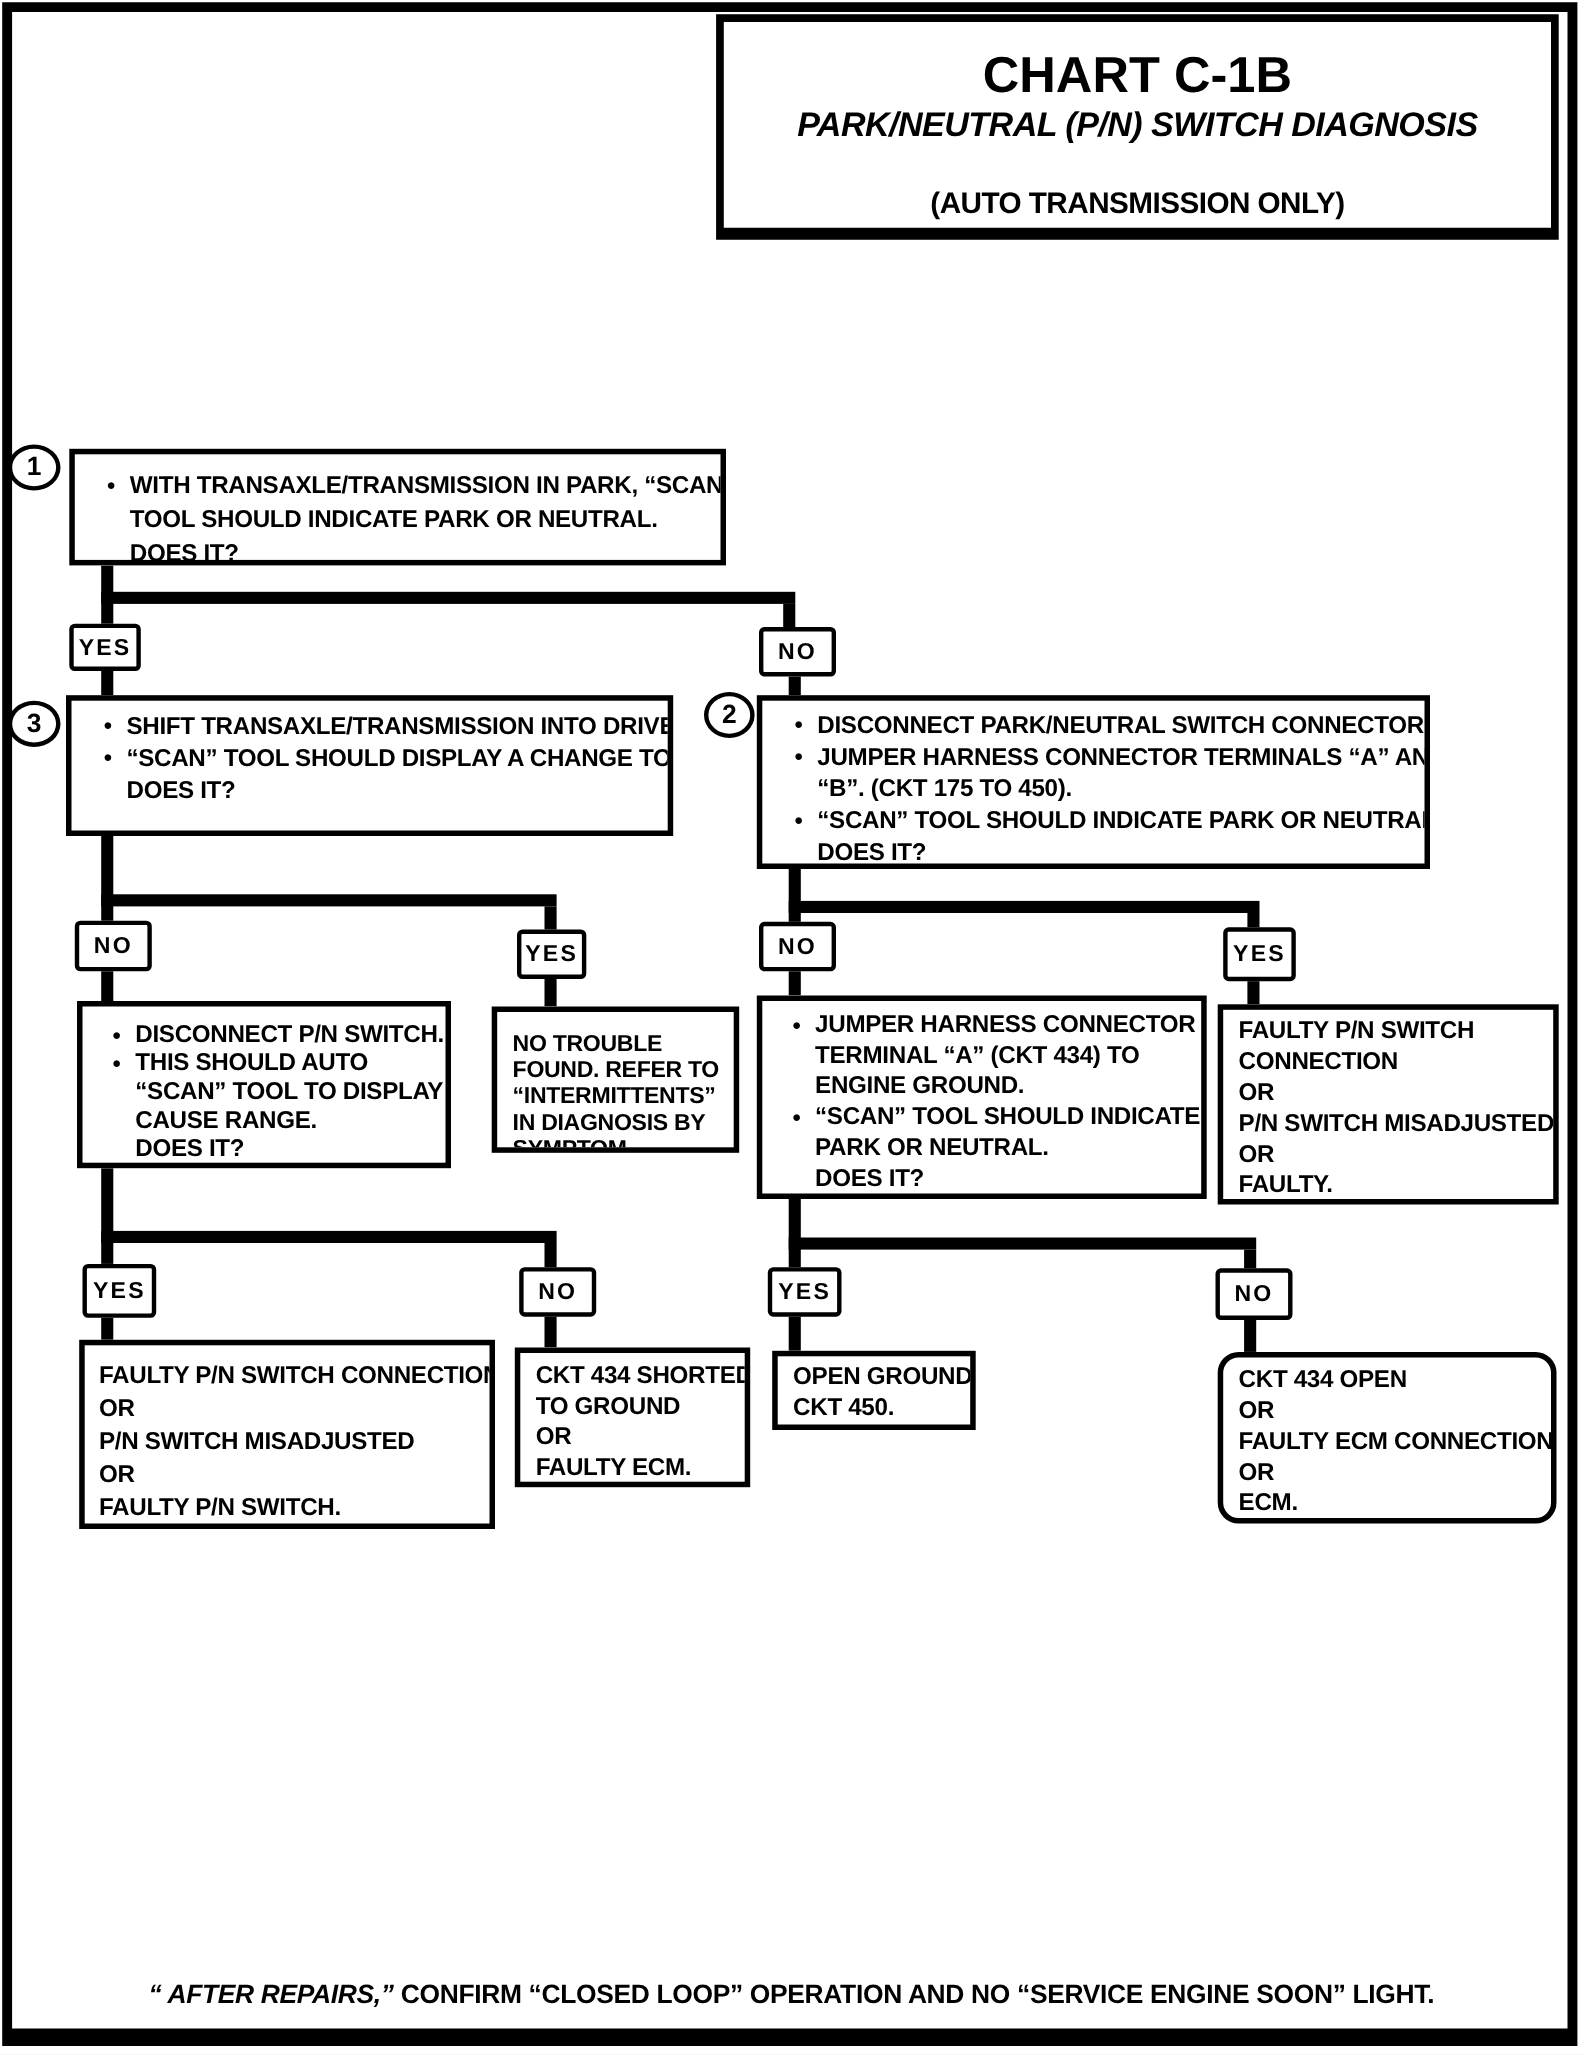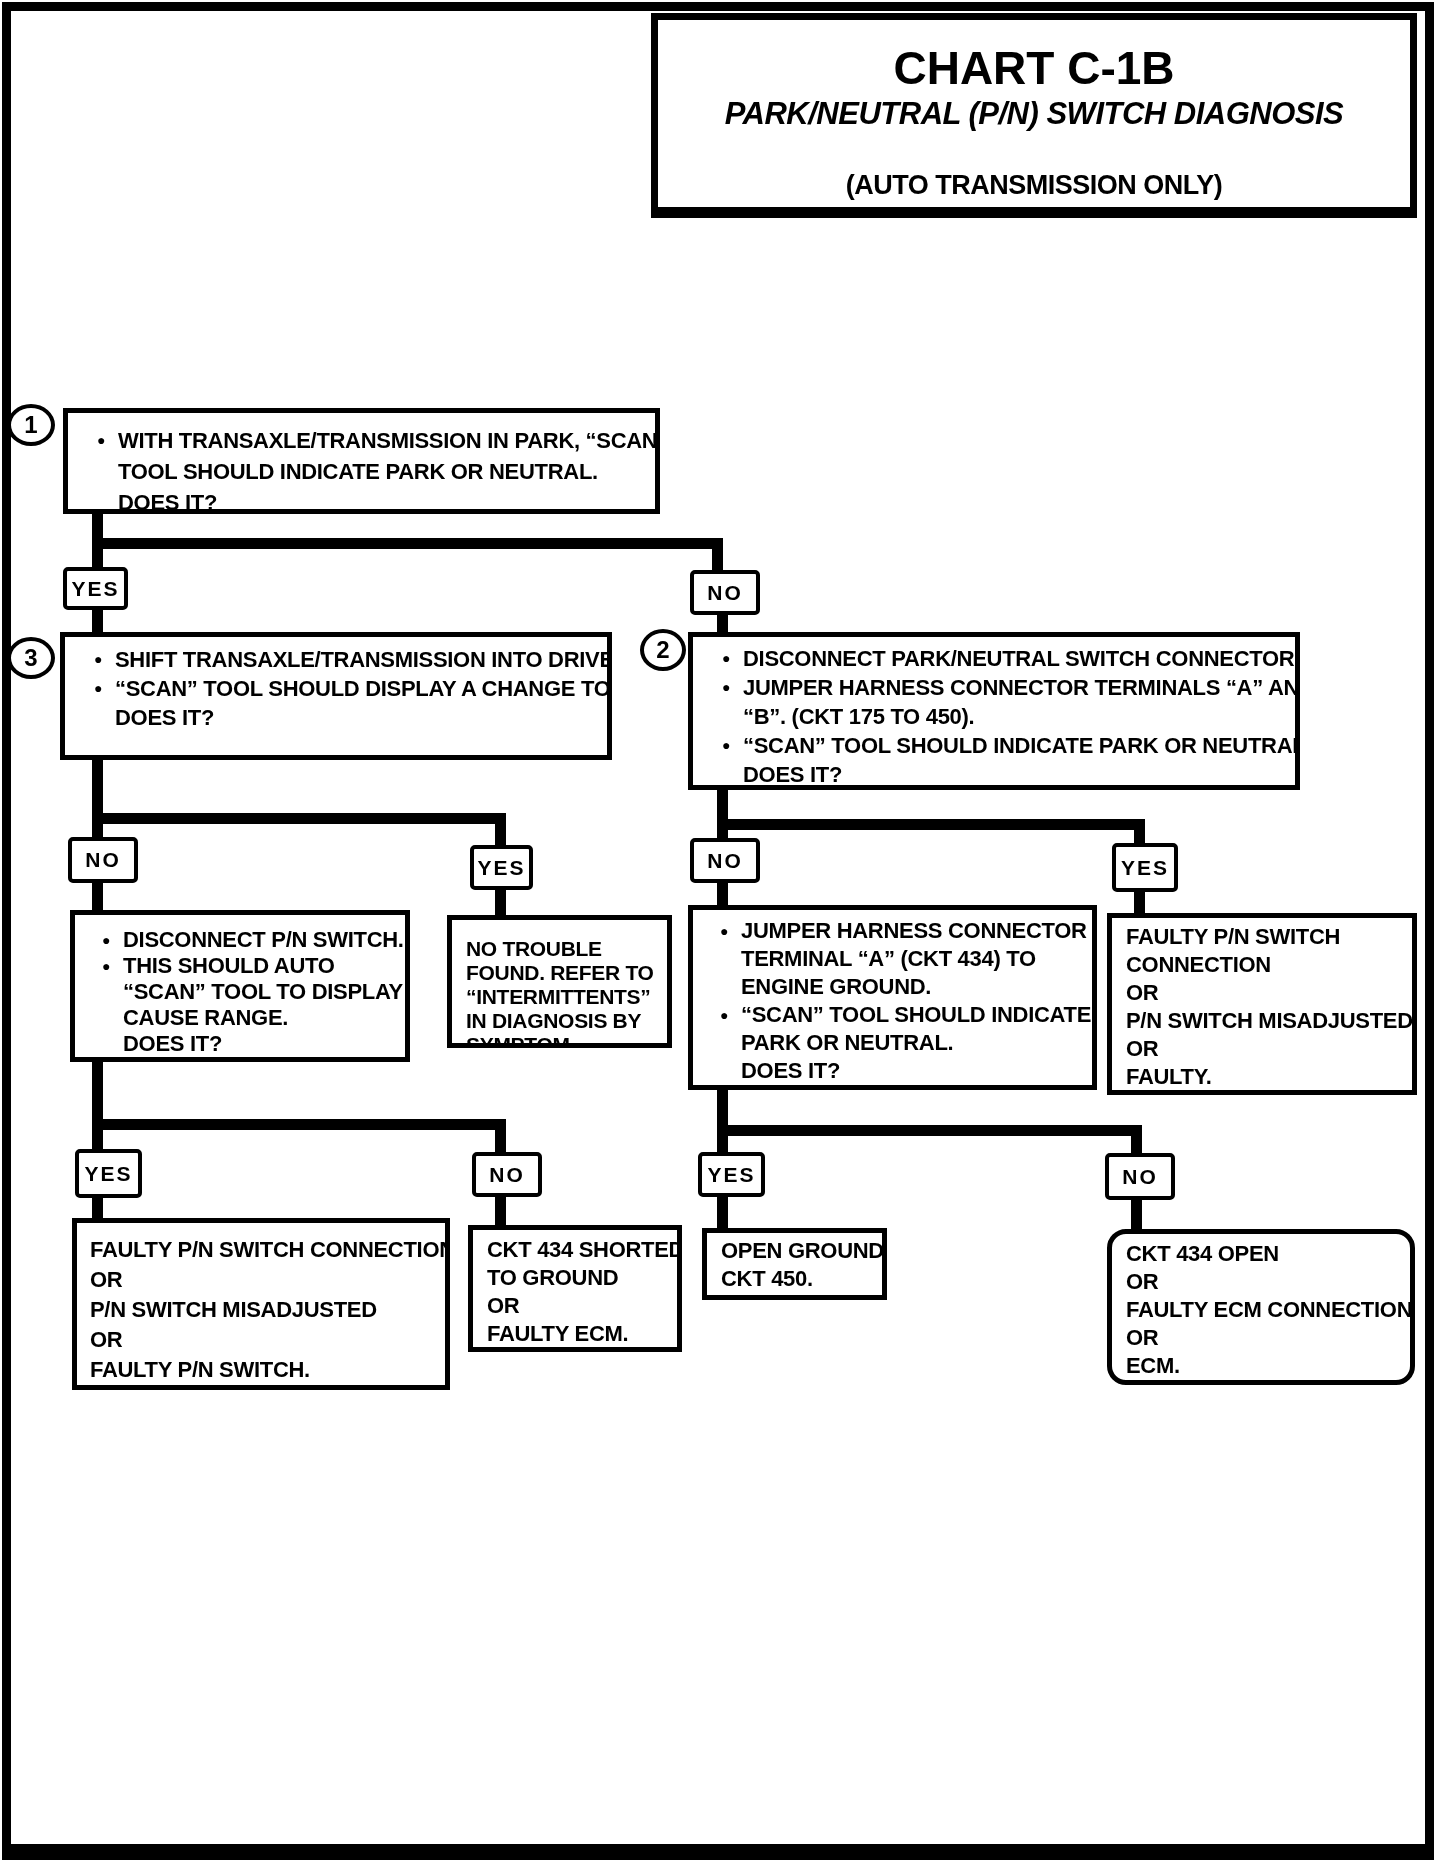--- a/index.html
+++ b/index.html
@@ -241,14 +241,17 @@
   <div class="label" style="left:690px;top:570px;width:70px;height:45px;">NO</div>
   <div class="label" style="left:68px;top:837px;width:70px;height:46px;">NO</div>
   <div class="label" style="left:470px;top:845px;width:63px;height:45px;">YES</div>
   <div class="label" style="left:690px;top:838px;width:70px;height:45px;">NO</div>
   <div class="label" style="left:1112px;top:843px;width:66px;height:49px;">YES</div>
   <div class="label" style="left:75px;top:1149px;width:67px;height:49px;">YES</div>
   <div class="label" style="left:472px;top:1152px;width:70px;height:45px;">NO</div>
   <div class="label" style="left:698px;top:1152px;width:67px;height:45px;">YES</div>
   <div class="label" style="left:1105px;top:1153px;width:70px;height:47px;">NO</div>
 
+  <div class="footer">
+    <span class="it">“ AFTER REPAIRS,” </span><span>CONFIRM “CLOSED LOOP” OPERATION AND NO “SERVICE ENGINE SOON” LIGHT.</span>
+  </div>
 
 </div>
 
 </body></html>

